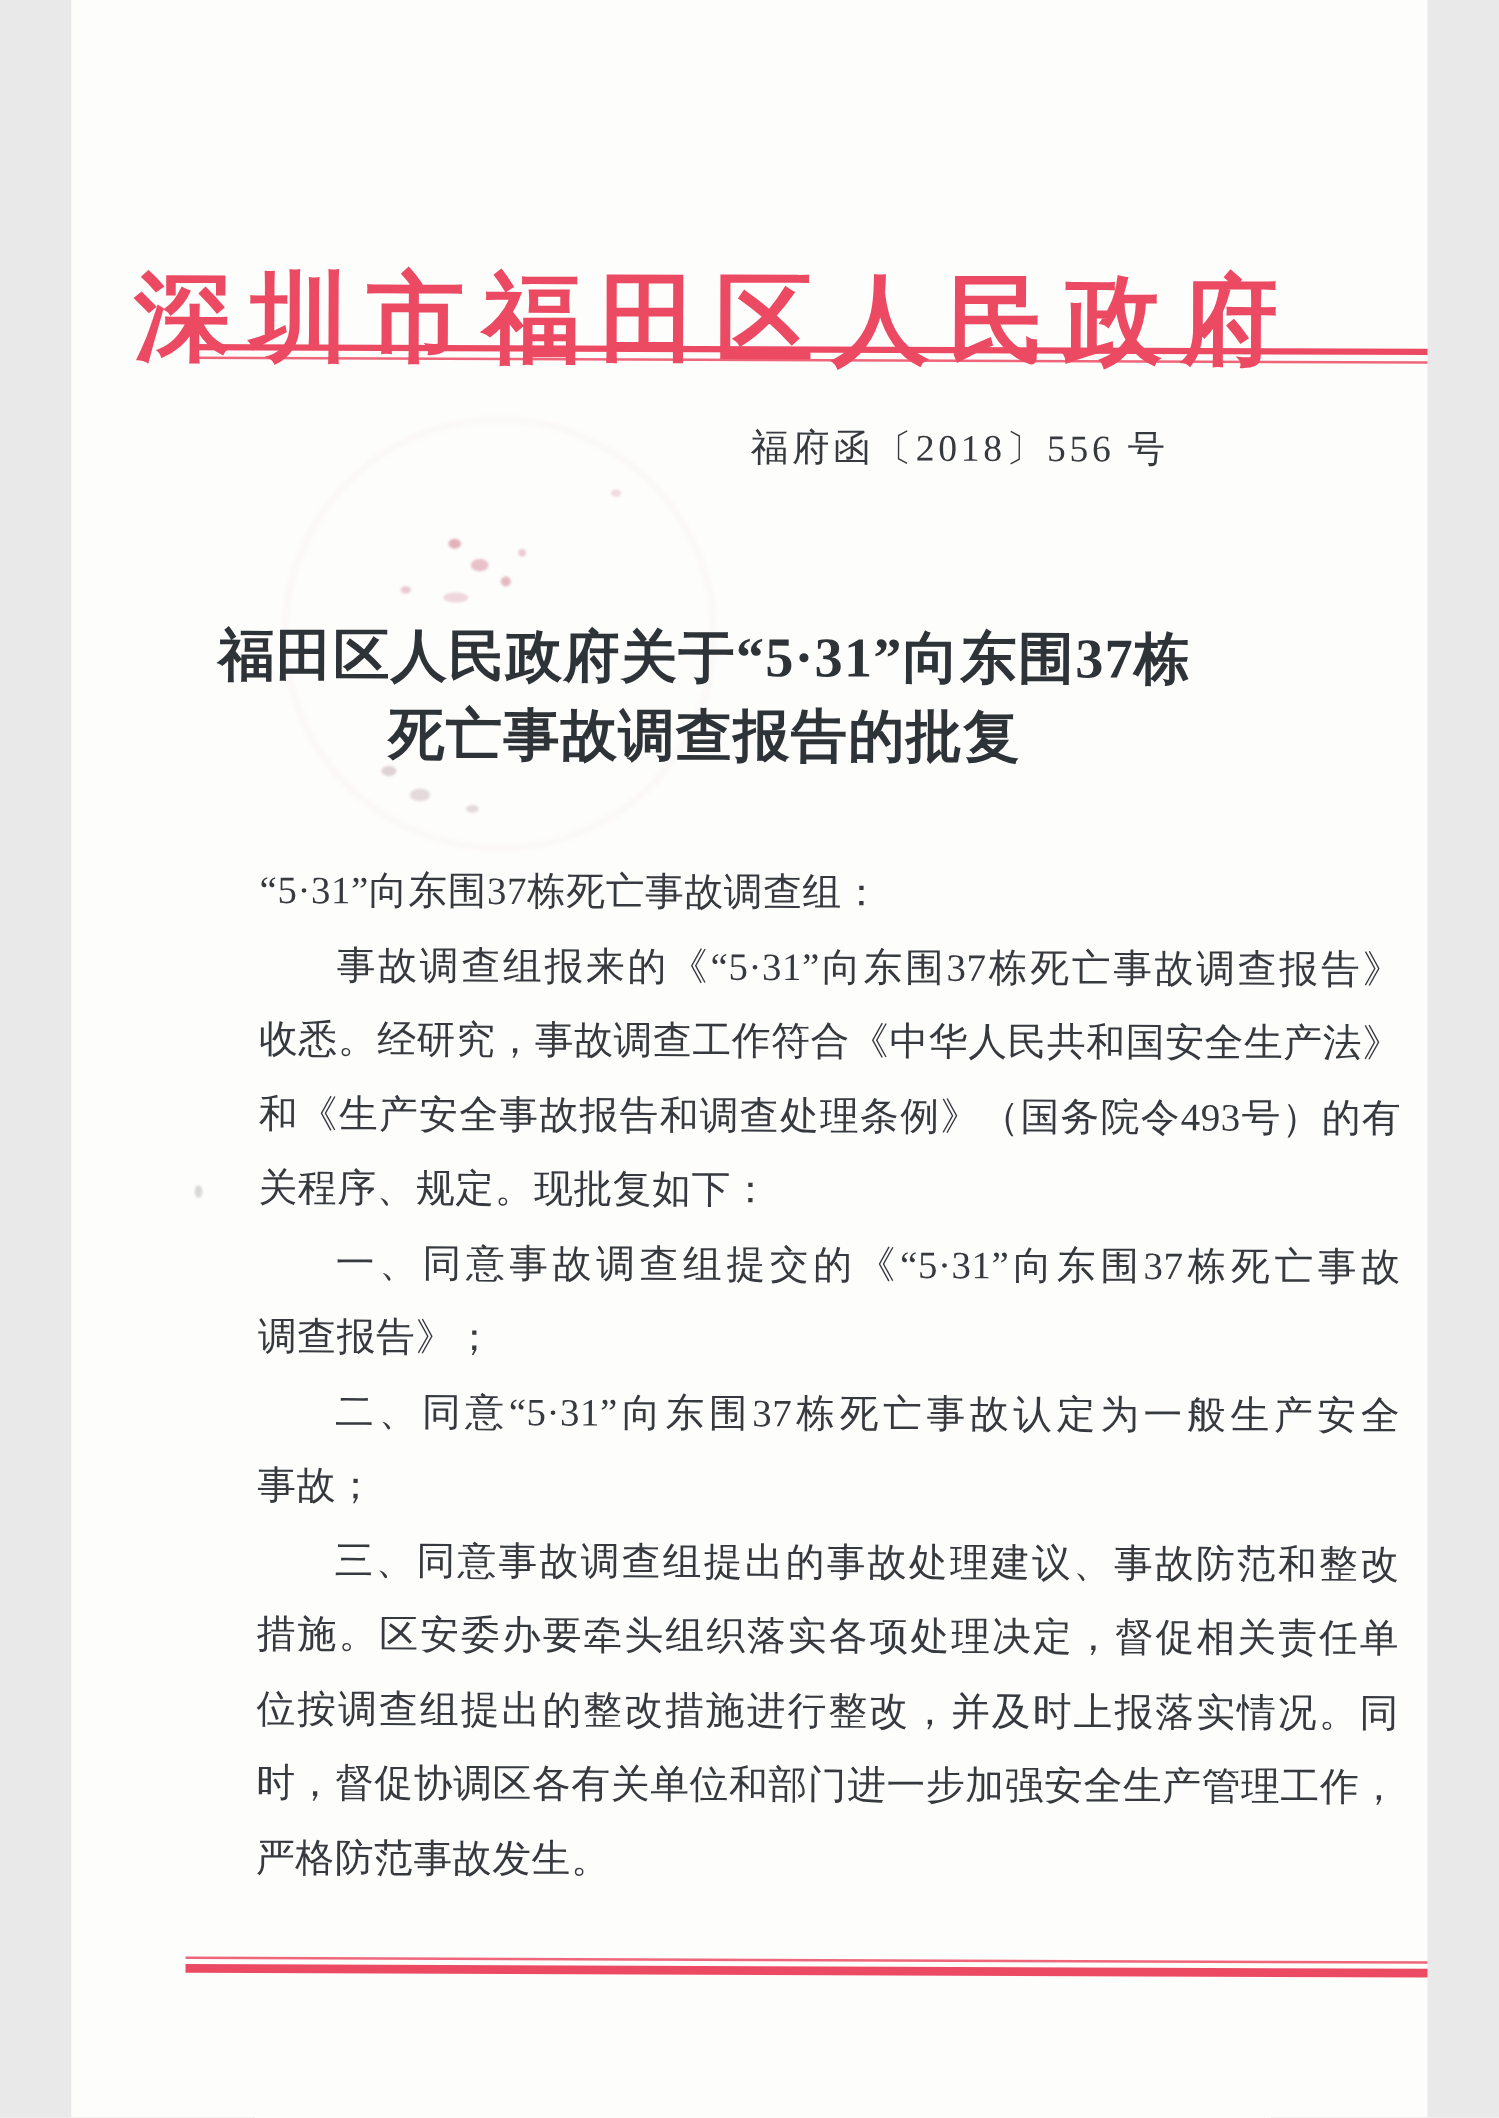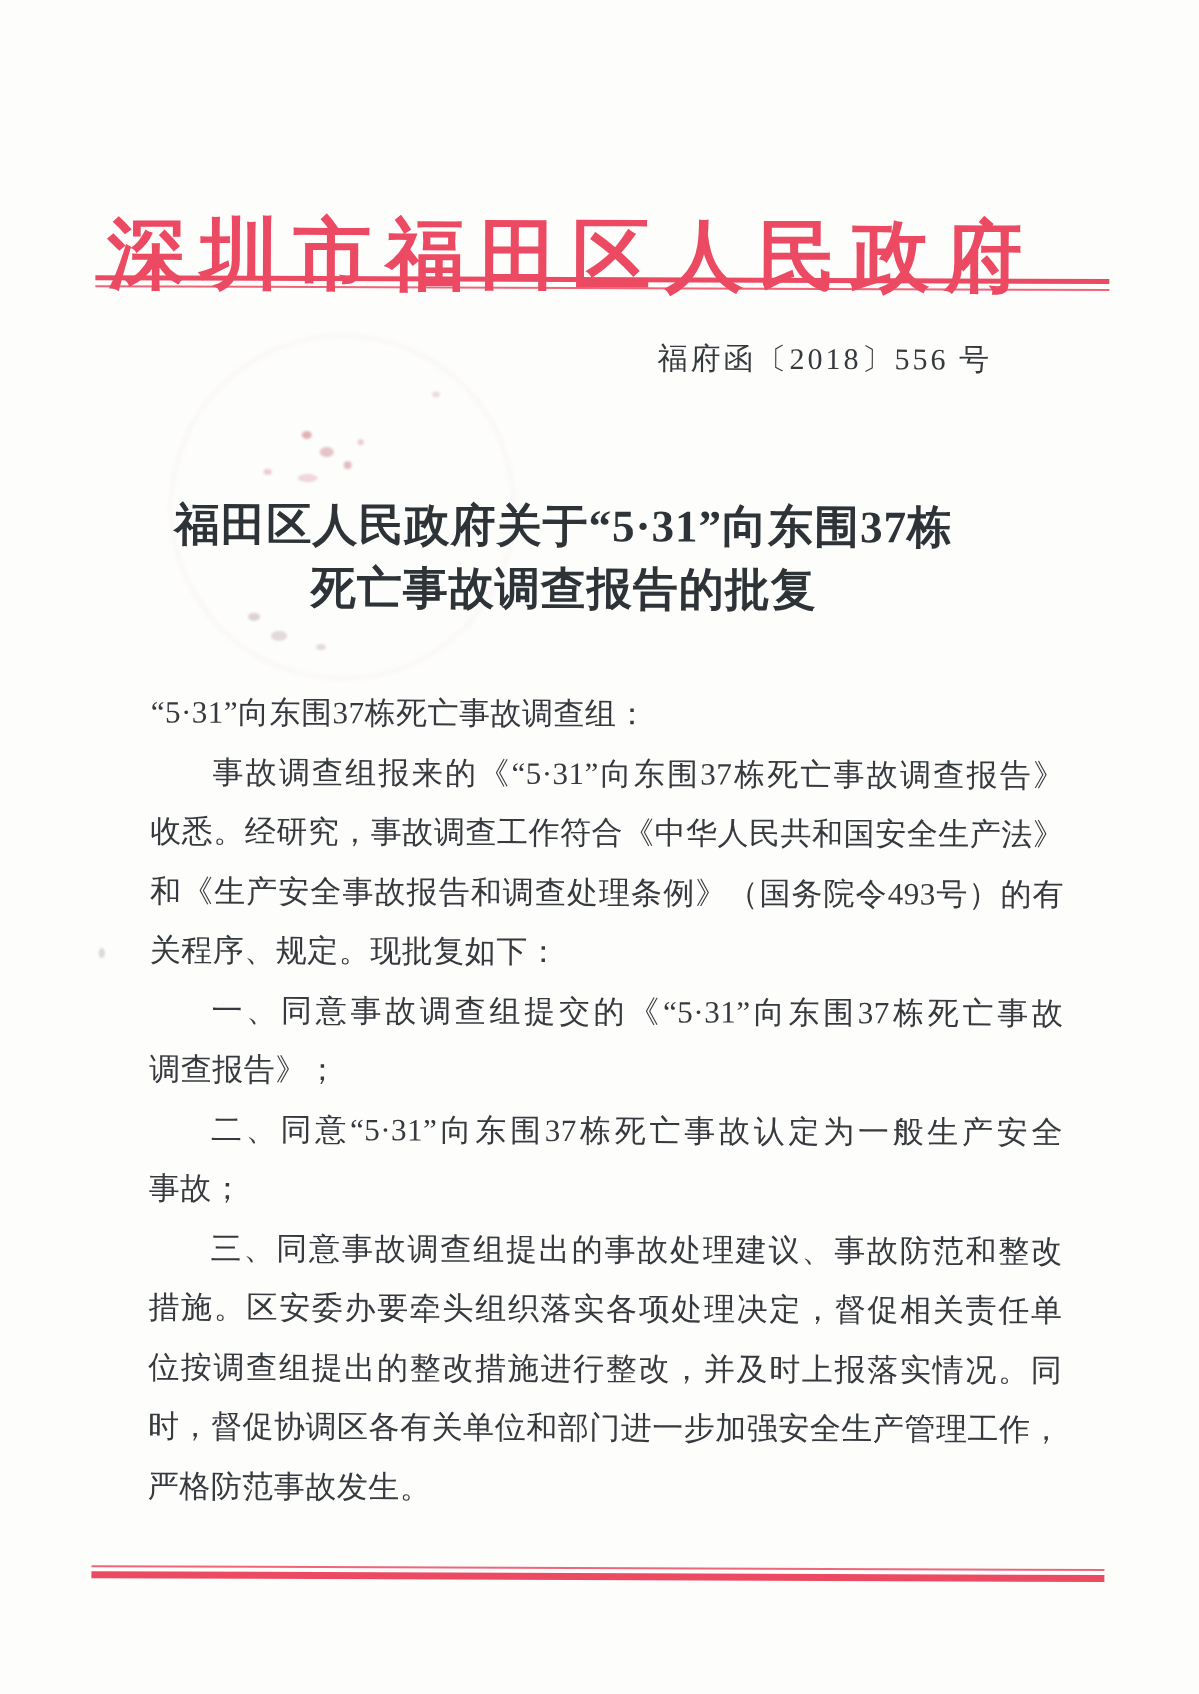--- a/index.html
+++ b/index.html
@@ -1,18 +1,18 @@
 <!DOCTYPE html>
 <html lang="zh" style="--brand-red: #ec4a63; --title-text: #2e3337; --body-text: #36393d;"><head>
 <meta charset="utf-8">
 <style>
   html,body{margin:0;padding:0;background:#e9e9e9;}
   .sheet{
     position:relative;
-    width:1199px;height:1694px;
+    width:1085px;height:1694px;
     margin:0 auto;
     background:#fdfdfc;
     overflow:hidden;
     font-family:"Liberation Serif","DejaVu Serif",serif;
   }
   .tilt{
     position:absolute;inset:0;
     transform:rotate(0.22deg);
     transform-origin:560px 900px;
   }

